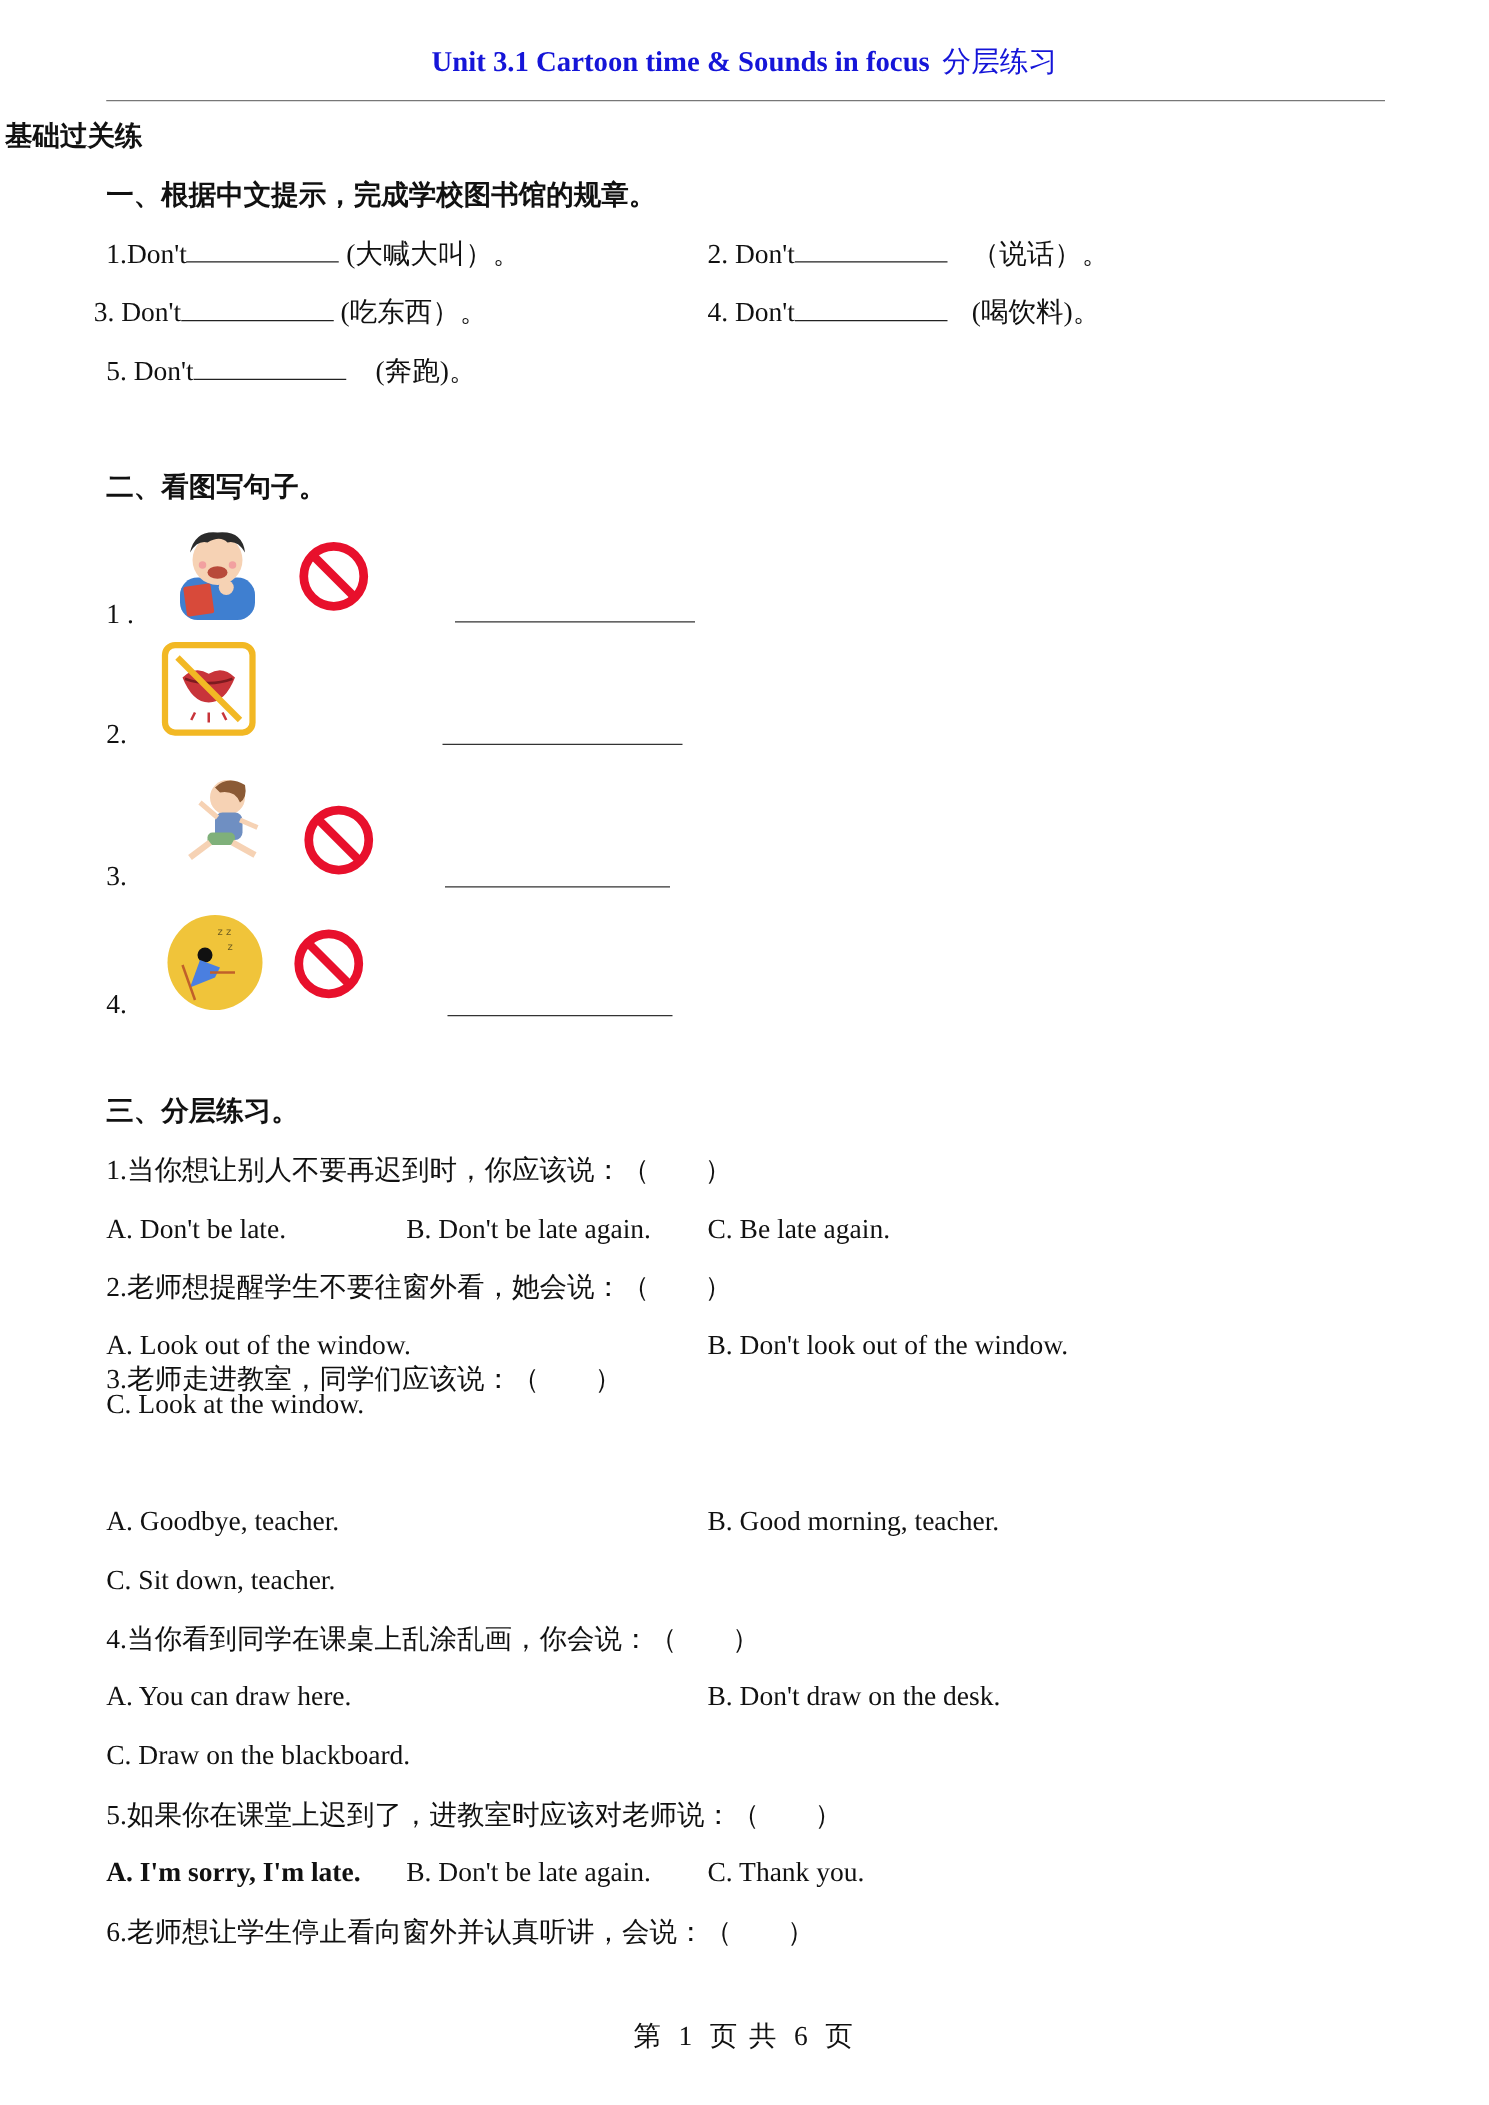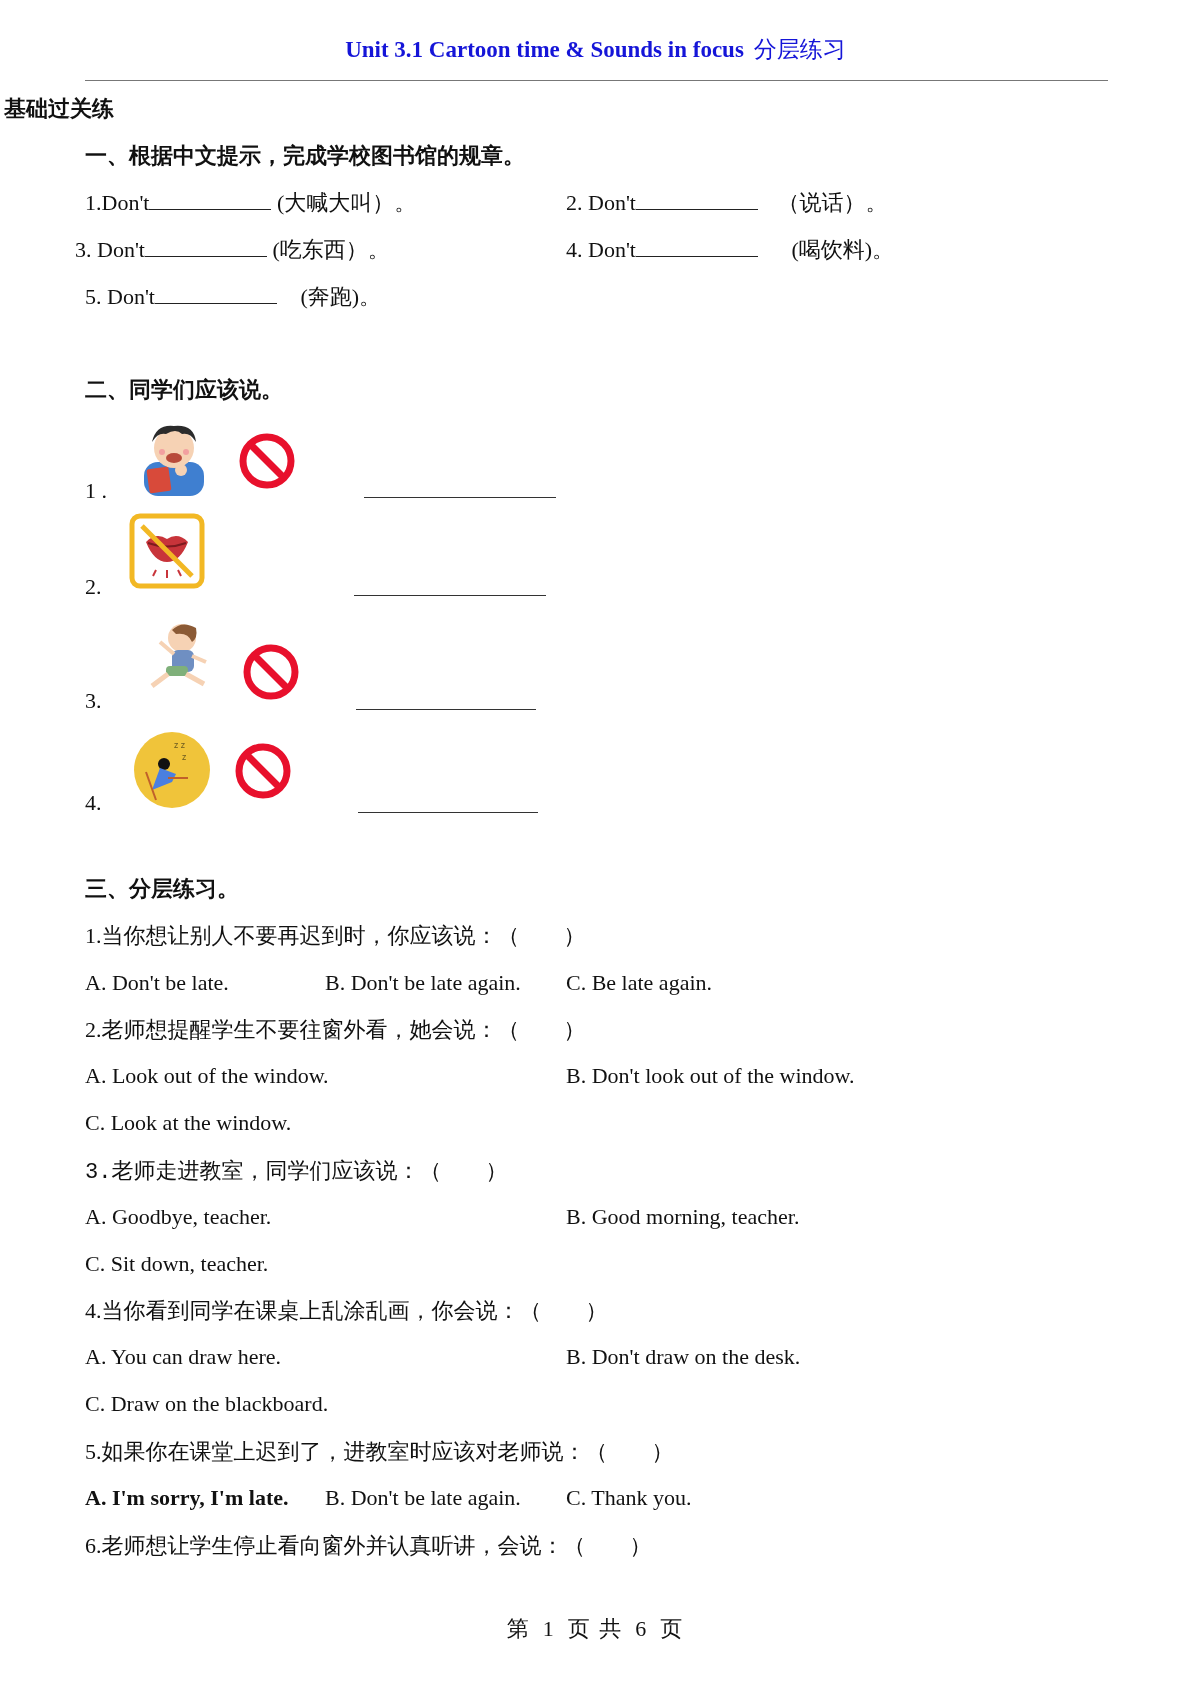--- a/index.html
+++ b/index.html
@@ -42,28 +42,28 @@
 <div class="abs line" style="left:566px; top:188px;">
   <span>2.</span> <span>Don't</span><span class="blank" style="width:122px;"></span>
   <span style="margin-left:14px;">（说话）。</span>
 </div>
 <div class="abs line" style="left:75px; top:235px;">
   <span>3.</span> <span>Don't</span><span class="blank" style="width:122px;"></span>
   <span>(吃东西）。</span>
 </div>
 <div class="abs line" style="left:566px; top:235px;">
   <span>4.</span> <span>Don't</span><span class="blank" style="width:122px;"></span>
-  <span style="margin-left:28px;">(喝饮料)。</span>
+  <span style="margin-left:14px;">(喝饮料)。</span>
 </div>
 <div class="abs line" style="left:85px; top:282px;">
   <span>5.</span> <span>Don't</span><span class="blank" style="width:122px;"></span>
   <span style="margin-left:18px;margin-top:31px;">(奔跑)。</span>
 </div>
 
-<div class="abs section-heading" style="top:375px;">二、同学们应该说。</div>
+<div class="abs section-heading" style="top:375px;">二、看图写句子。</div>
 
 <div class="abs line" style="left:85px; top:478px;">1 .</div>
 <svg class="pic" style="left:136px; top:420px;" width="76" height="76" viewBox="0 0 76 76">
   <rect x="8" y="42" width="60" height="34" rx="14" fill="#3f7fd0"></rect>
   <circle cx="38" cy="28" r="20" fill="#f6d2b4"></circle>
   <path d="M16 22 Q20 4 38 6 Q58 4 60 22 Q54 12 46 14 Q40 8 30 14 Q22 12 16 22 Z" fill="#2b2b2b"></path>
   <ellipse cx="38" cy="38" rx="8" ry="5" fill="#b84a3a"></ellipse>
   <circle cx="26" cy="32" r="3" fill="#f2a0a0"></circle>
     <circle cx="50" cy="32" r="3" fill="#f2a0a0"></circle>
   <rect x="12" y="48" width="22" height="24" rx="2" fill="#d84a3a" transform="rotate(-8 23 60)"></rect>
@@ -125,21 +125,21 @@
 <div class="abs line" style="left:85px; top:921px;">1.当你想让别人不要再迟到时，你应该说：（　　）</div>
 <div class="abs line" style="left:85px; top:970px;">A. Don't be late.</div>
 <div class="abs line" style="left:325px; top:970px;">B. Don't be late again.</div>
 <div class="abs line" style="left:566px; top:970px;">C. Be late again.</div>
 
 <div class="abs line" style="left:85px; top:1015px;">2.老师想提醒学生不要往窗外看，她会说：（　　）</div>
 <div class="abs line" style="left:85px; top:1063px;">A. Look out of the window.</div>
 <div class="abs line" style="left:566px; top:1063px;">B. Don't look out of the window.</div>
 <div class="abs line" style="left:85px; top:1110px;">C. Look at the window.</div>
 
-<div class="abs line" style="left:85px; top:1156px;font-family:Liberation Mono, monospace;">3.老师走进教室，同学们应该说：（　　）</div>
+<div class="abs line" style="left:85px; top:1088px;">3.老师走进教室，同学们应该说：（　　）</div>
 <div class="abs line" style="left:85px; top:1204px;">A. Goodbye, teacher.</div>
 <div class="abs line" style="left:566px; top:1204px;">B. Good morning, teacher.</div>
 <div class="abs line" style="left:85px; top:1251px;">C. Sit down, teacher.</div>
 
 <div class="abs line" style="left:85px; top:1296px;">4.当你看到同学在课桌上乱涂乱画，你会说：（　　）</div>
 <div class="abs line" style="left:85px; top:1344px;">A. You can draw here.</div>
 <div class="abs line" style="left:566px; top:1344px;">B. Don't draw on the desk.</div>
 <div class="abs line" style="left:85px; top:1391px;">C. Draw on the blackboard.</div>
 
 <div class="abs line" style="left:85px; top:1437px;">5.如果你在课堂上迟到了，进教室时应该对老师说：（　　）</div>

